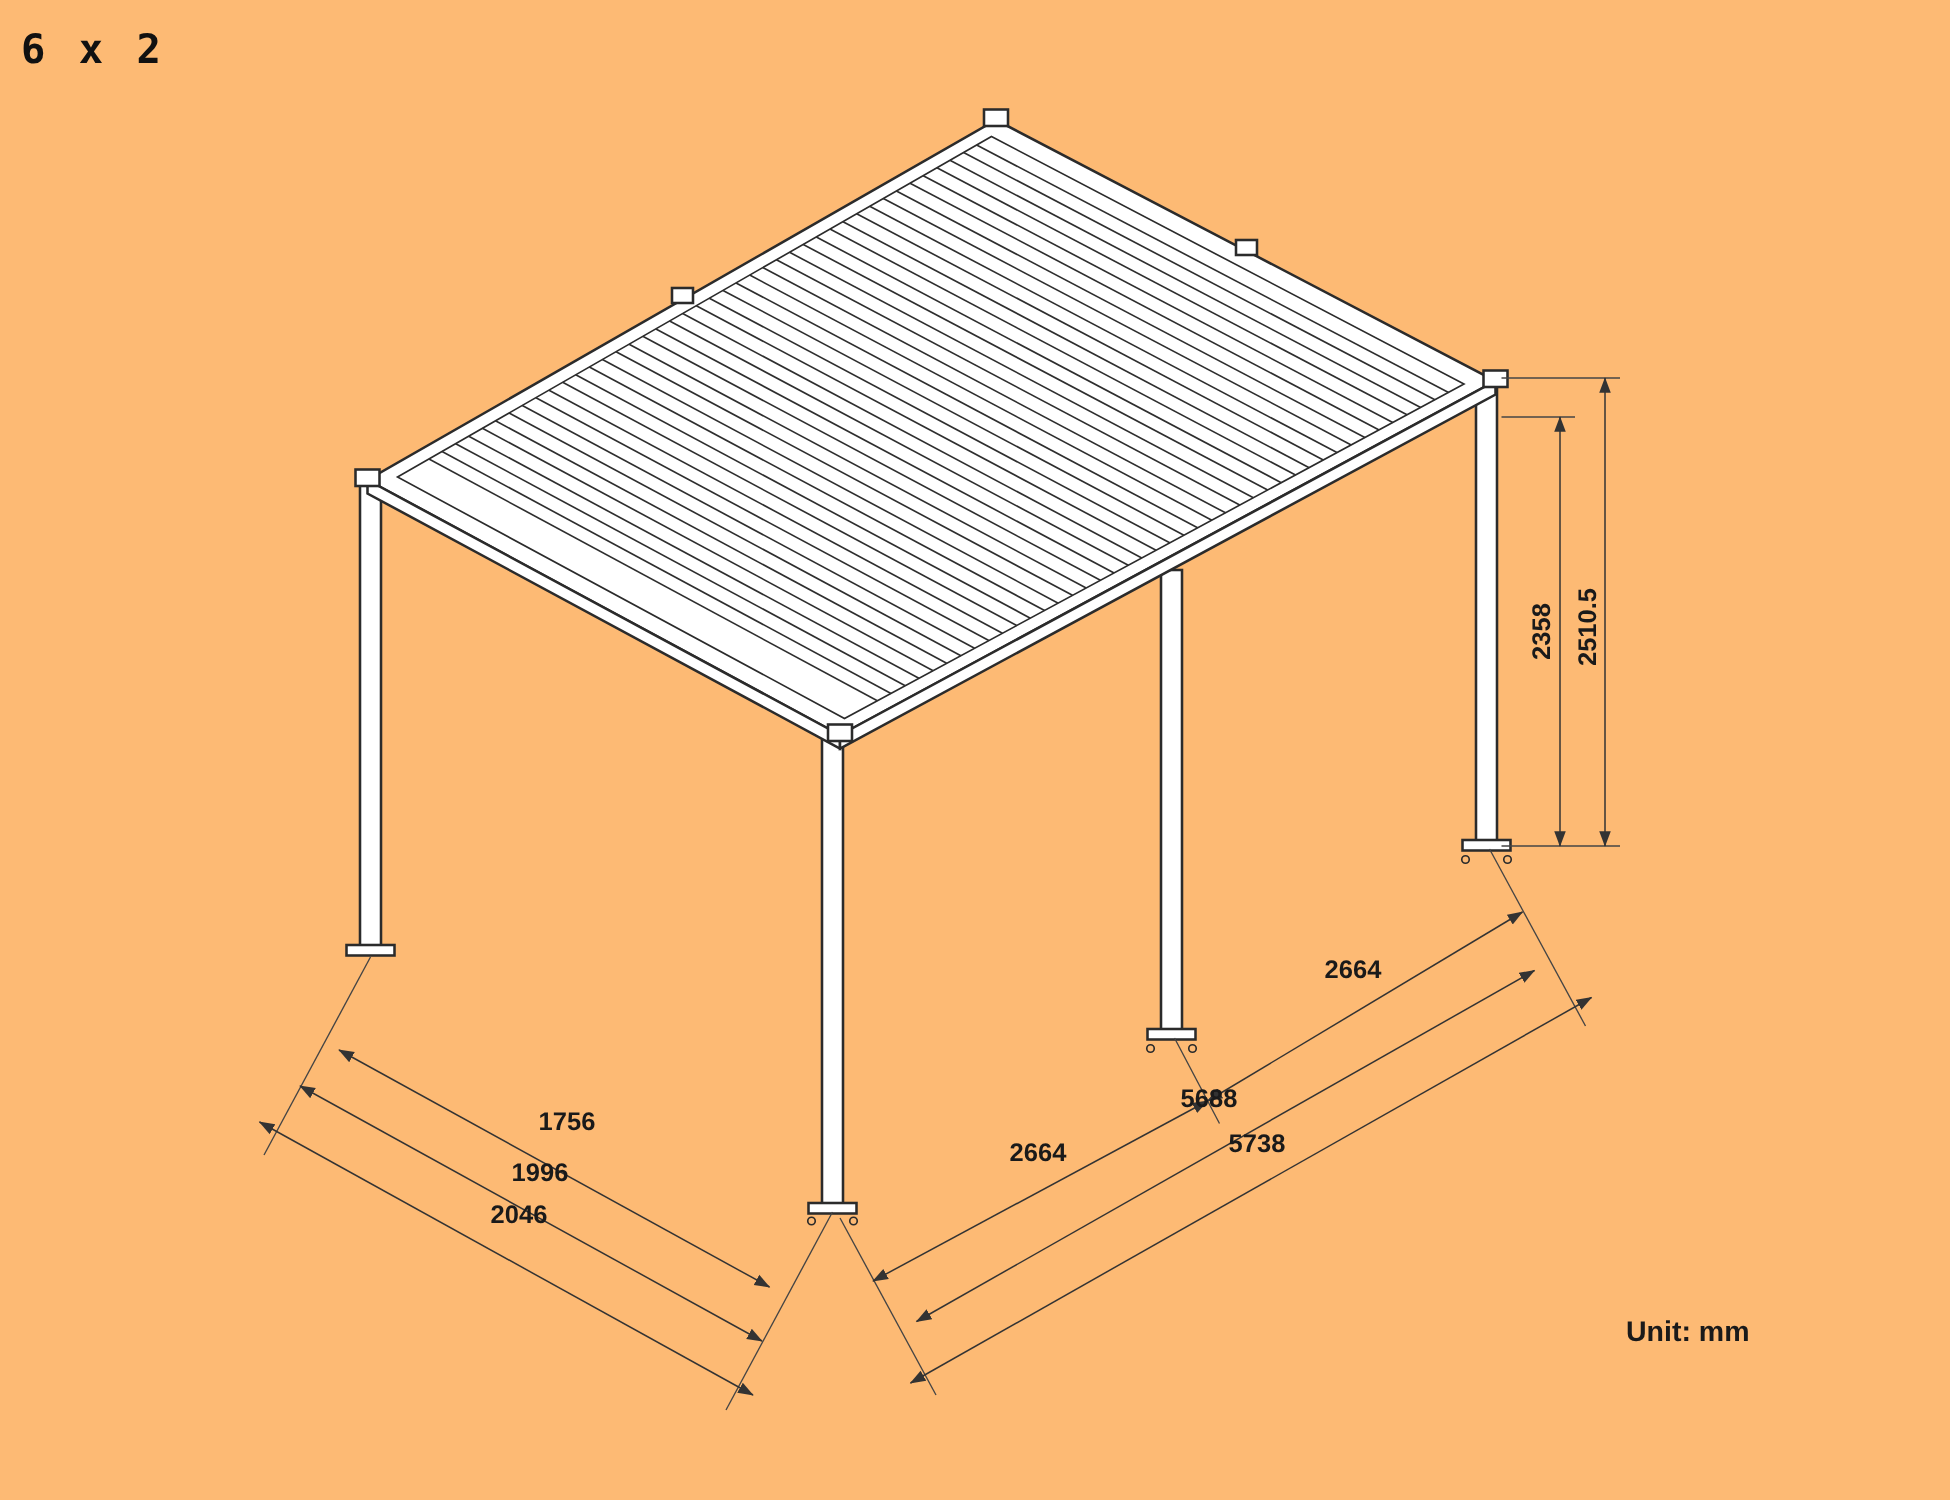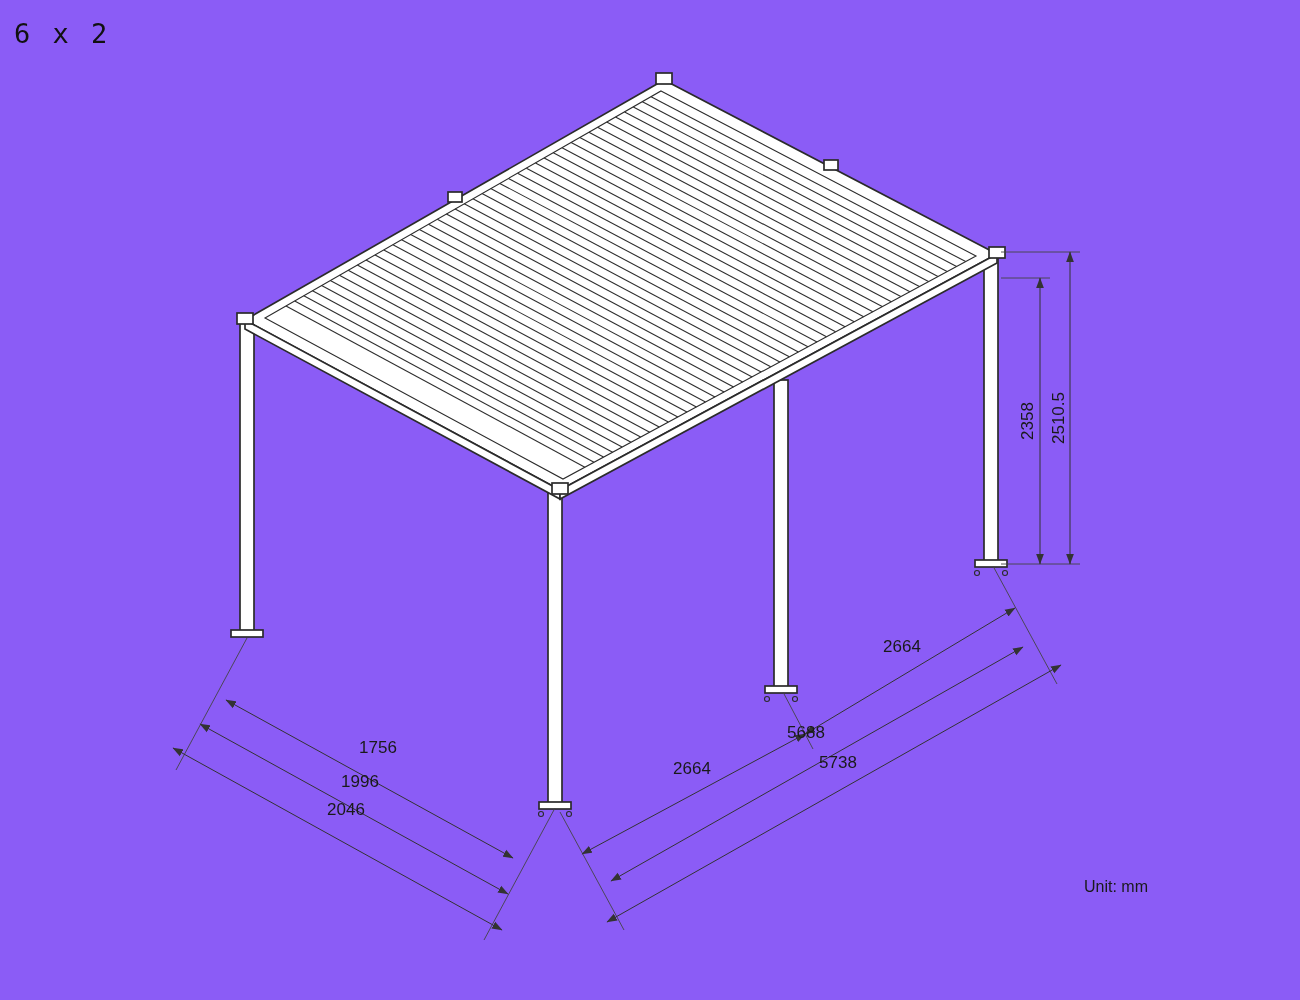--- a/index.html
+++ b/index.html
@@ -1,21 +1,21 @@
 <!DOCTYPE html>
 <html><head>
 <meta charset="utf-8">
 <style>
   html,body{margin:0;padding:0;background:#fff;}
-  .stage{position:relative;width:1300px;height:1000px;background:#8b5cf6;overflow:hidden;
-         font-family:"Liberation Sans", sans-serif;}
+  .stage{position:relative;width:1300px;height:1000px;background:#fdba74;overflow:hidden;
+         font-family:"Liberation Sans", sans-serif;font-weight:bold;}
   .drawing-title{position:absolute;left:14px;top:18px;
          font-family:"DejaVu Sans Mono", monospace;font-size:27px;color:#111;
          letter-spacing:3px;}
-  .unit-label{position:absolute;left:1084px;top:878px;font-size:16px;color:#1a1a1a;}
+  .unit-label{position:absolute;left:1084px;top:878px;font-size:19px;color:#1a1a1a;}
   svg{position:absolute;left:0;top:0;}
   .struct{stroke:#2b2b2b;stroke-width:1.7;fill:#ffffff;}
   .struct-thin{stroke:#2b2b2b;stroke-width:1.1;fill:none;}
   .dimline{stroke:#333;stroke-width:1;fill:none;}
   .extline{stroke:#444;stroke-width:0.9;fill:none;}
   .dimtext{font-family:"Liberation Sans", sans-serif;font-size:17px;fill:#1a1a1a;}
 </style>
 </head>
 <body>
 

